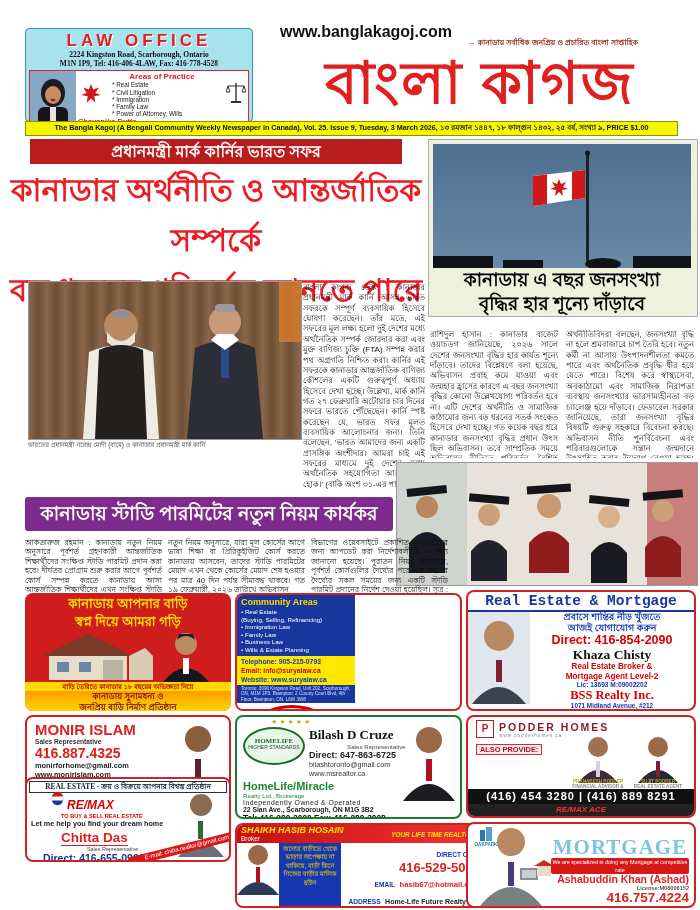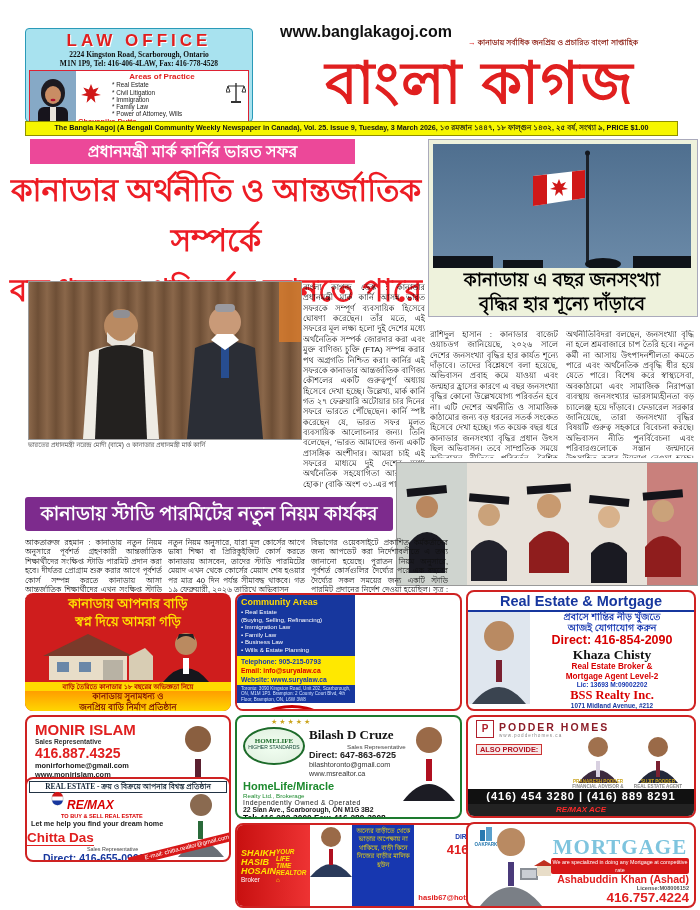--- a/index.html
+++ b/index.html
@@ -21,21 +21,21 @@
   .maple{position:absolute;left:4px;top:12px;}
   .scales{position:absolute;right:2px;top:10px;}
   .site{left:280px;top:23px;width:190px;font-weight:bold;font-size:16px;color:#111;}
   .tagline{left:468px;top:36px;width:228px;font-size:7.6px;color:#8b1a0e;font-weight:bold;}
   .tagline .arrow{color:#e01f1f;font-weight:bold;}
   .logo{left:262px;top:46px;width:436px;height:76px;color:#e01f1f;font-weight:bold;font-size:58px;line-height:74px;
         text-align:center;letter-spacing:2px;}
   .infobar{left:25px;top:121px;width:651px;height:13px;background:#f6f600;border:1px solid #8f8f00;
            font-size:7.2px;font-weight:bold;text-align:center;line-height:12px;color:#111;overflow:hidden;white-space:nowrap;}
   
-  .kicker{left:30px;top:139px;width:325px;height:25px;background:#ec4899;color:#fff;font-weight:bold;
+  .kicker{left:30px;top:139px;width:372px;height:25px;background:#b91c1c;color:#fff;font-weight:bold;
           font-size:16px;text-align:center;line-height:25px;}
   .bighead{left:2px;top:166px;width:428px;color:#ed1c24;font-weight:bold;font-size:31px;line-height:50px;text-align:center;}
   .leadphoto{left:28px;top:281px;width:272px;height:157px;border:1px solid #999;overflow:hidden;}
   .leadcap{left:28px;top:440px;width:272px;font-size:6.4px;color:#333;}
   .leadbody{left:303px;top:283px;width:122px;height:208px;font-size:8.1px;line-height:1.28;text-align:justify;overflow:hidden;color:#101010;}
   
   .flagbox{left:428px;top:139px;width:268px;height:176px;background:#eef2dc;border:1px solid #aab;padding:0;}
   .flagimg{margin:4px;width:258px;height:124px;overflow:hidden;position:relative;}
   .pophead{left:428px;top:268px;width:268px;color:#000;font-weight:bold;font-size:18.5px;line-height:24px;text-align:center;}
   .popcol{top:330px;width:128px;height:128px;font-size:8.1px;line-height:1.28;text-align:justify;overflow:hidden;color:#101010;}
@@ -62,21 +62,21 @@
   .adB .blue .pt{color:#ffd900;font-weight:bold;font-size:9px;line-height:11px;}
   .adB .yellow{background:#ffe800;font-size:6.8px;font-weight:bold;line-height:9px;padding:1px 4px;}
   .adB .yellow .e{color:#d80000;}
   .adB .yellow .w{color:#1737b0;}
   .adB .addr{background:#17379e;color:#cfe0ff;font-size:4.6px;line-height:5.6px;padding:1px 4px;}
   .adB .rightcol{width:109px;position:relative;background:#fff;}
   .adB .suryalogo{margin:2px auto 0;width:72px;height:40px;border:3px solid #c00;border-radius:50%;
        text-align:center;font-family:"Liberation Serif",serif;color:#111;}
   
   .adC{left:466px;top:590px;width:230px;height:121px;background:#fff;text-align:center;}
-  .adC .hdr{font-family:Liberation Sans, sans-serif;font-weight:bold;font-size:14.5px;color:#17379e;
+  .adC .hdr{font-family:Liberation Mono, monospace;font-weight:bold;font-size:14.5px;color:#17379e;
             border-bottom:2px solid #17379e;line-height:18px;}
   .adC .row{display:flex;}
   .adC .txt{flex:1;line-height:1.12;}
   .adC .bn1{color:#1737b0;font-weight:bold;font-size:9.5px;}
   .adC .direct{color:#d80000;font-weight:bold;font-size:12.5px;}
   .adC .name{font-family:"Liberation Serif",serif;font-weight:bold;font-size:13.5px;color:#111;}
   .adC .role{color:#d80000;font-weight:bold;font-size:8.2px;}
   .adC .lic{color:#1737b0;font-weight:bold;font-size:6.6px;}
   .adC .brok{color:#d80000;font-weight:bold;font-family:"Liberation Serif",serif;font-size:12.5px;}
   .adC .addr{color:#17379e;font-weight:bold;font-size:6.4px;}
@@ -122,27 +122,27 @@
   .adF .rmstrip{position:absolute;left:0;right:0;bottom:0;height:12px;background:#222;color:#fff;
             font-size:8px;text-align:center;line-height:12px;}
   .adF .rmstrip b{color:#ff2a2a;font-style:italic;}
   
   .adG{left:25px;top:777px;width:206px;height:85px;background:#fff;}
   .adG .hdr{border:1px solid #234;margin:2px;font-size:7.4px;font-weight:bold;color:#123;
             font-family:"Liberation Serif",serif;text-align:center;line-height:10px;}
   .adG .rm{color:#d80000;font-weight:bold;font-style:italic;font-size:12px;margin-left:40px;}
   .adG .t1{color:#d80000;font-size:5.6px;font-weight:bold;margin-left:34px;}
   .adG .t2{color:#222;font-size:7.2px;font-weight:bold;margin-left:4px;}
-  .adG .name{color:#e01f1f;font-weight:bold;font-size:13.5px;border-bottom:1.5px solid #e01f1f;display:inline-block;line-height:14px;}
+  .adG .name{color:#e01f1f;font-weight:bold;font-size:13.5px;margin-left:34px;border-bottom:1.5px solid #e01f1f;display:inline-block;line-height:14px;}
   .adG .role{font-size:5.4px;color:#444;margin-left:60px;}
   .adG .direct{color:#17379e;font-weight:bold;font-size:10.5px;margin-left:16px;}
   .adG .ribbon{position:absolute;right:-18px;bottom:8px;width:120px;transform:rotate(-14deg);
        background:#d81818;color:#fff;font-size:6px;text-align:center;line-height:9px;}
   
-  .adH{left:235px;top:823px;width:251px;height:85px;background:#fff;display:flex;}
+  .adH{left:235px;top:823px;width:251px;height:85px;background:#fff;display:flex;flex-direction:column;}
   .adH .hdr{background:linear-gradient(90deg,#c81010,#e33);display:flex;justify-content:space-between;
             padding:1px 4px;align-items:center;}
   .adH .hname{color:#ffe400;font-weight:bold;font-style:italic;font-size:9px;line-height:9px;}
   .adH .hbroker{color:#fff;font-size:6.4px;}
   .adH .hright{color:#ffe400;font-style:italic;font-weight:bold;font-size:6.4px;}
   .adH .body{flex:1;display:flex;}
   .adH .bnbox{width:62px;background:#1737b0;color:#ffe400;font-size:6.4px;line-height:8.4px;text-align:center;padding-top:2px;}
   .adH .info{flex:1;text-align:right;padding:1px 4px;line-height:1.05;}
   .adH .lbl{color:#1737b0;font-weight:bold;font-size:6.6px;}
   .adH .cell{color:#e01f1f;font-weight:bold;font-size:13px;}

